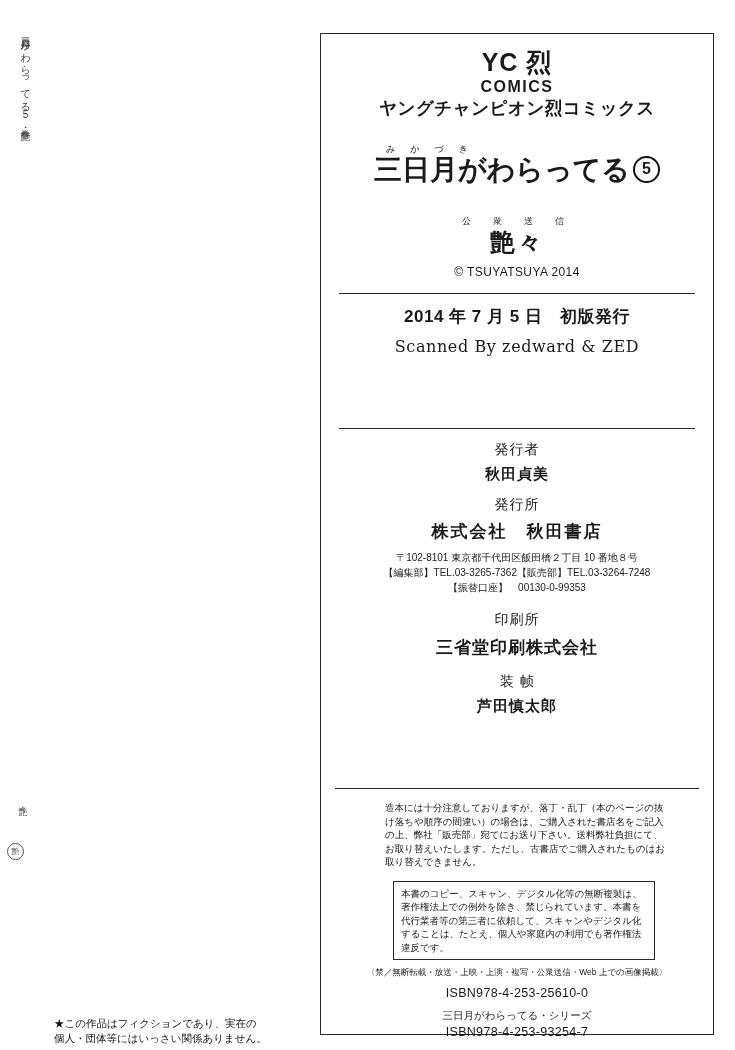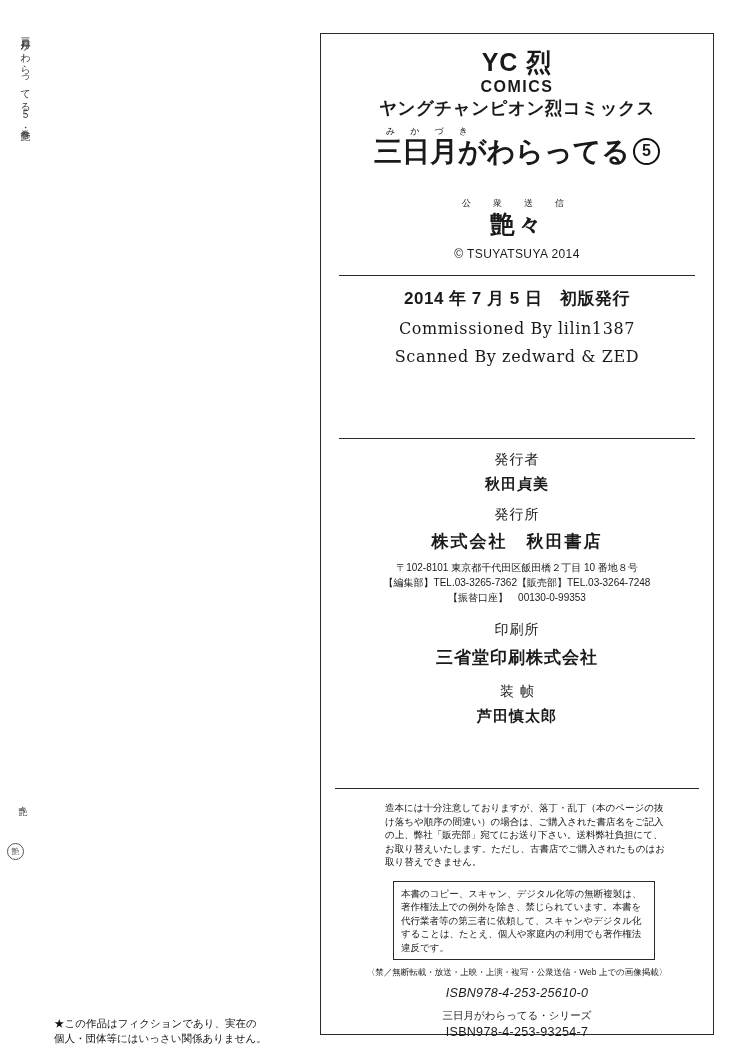--- a/index.html
+++ b/index.html
@@ -95,21 +95,21 @@
     letter-spacing: 1.5px;
     margin-top: 2px;
   }
   .series-line {
     font-size: 17.5px;
     font-weight: bold;
     letter-spacing: 0.5px;
   }
 
   .title-wrap {
-    margin-top: 5px;
+    margin-top: 23px;
     position: relative;
     display: inline-block;
   }
   .ruby-row {
     font-size: 9px;
     letter-spacing: 15px;
     margin-left: 6px;
     margin-bottom: -3px;
     text-align: left;
     padding-left: 6px;
@@ -250,21 +250,20 @@
   }
   .legal-small {
     font-size: 8.5px;
     margin-top: 7px;
     letter-spacing: 0;
   }
   .isbn1 {
     font-size: 12.5px;
     margin-top: 7px;
     letter-spacing: 0.3px;
-    font-style: italic;
   }
   .series-sub {
     font-size: 10.5px;
     margin-top: 9px;
   }
   .isbn2 {
     font-size: 12.5px;
     margin-top: 2px;
     letter-spacing: 0.3px;
   }
@@ -303,21 +302,20 @@
 
   <div class="author-wrap">
     <div class="author-ruby">公衆送信</div>
     <div class="author-name">艶々</div>
     <div class="copyright">© TSUYATSUYA 2014</div>
   </div>
 
   <div class="rule"></div>
 
   <div class="pubdate">2014 年 7 月 5 日　初版発行</div>
-  <div class="credit">Commissioned By lilin1387</div>
   <div class="credit">Scanned By zedward &amp; ZED</div>
 
   <div class="rule2"></div>
 
   <div class="pub-label">発行者</div>
   <div class="pub-value">秋田貞美</div>
   <div class="pub-label">発行所</div>
   <div class="pub-value-big">株式会社　秋田書店</div>
 
   <div class="addr">

